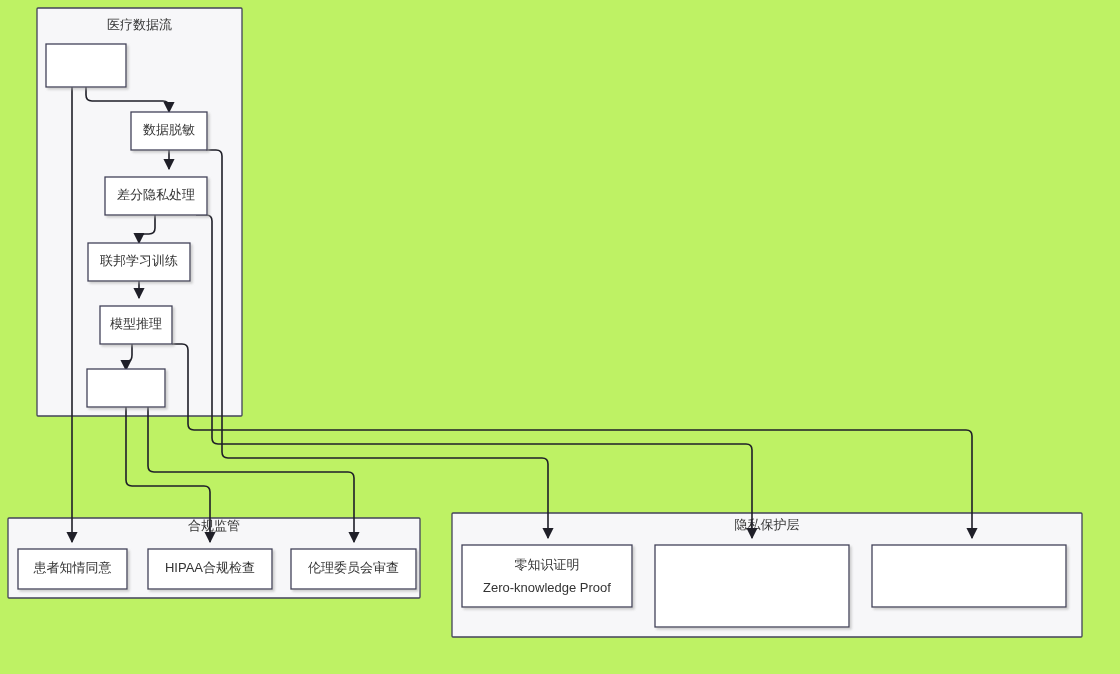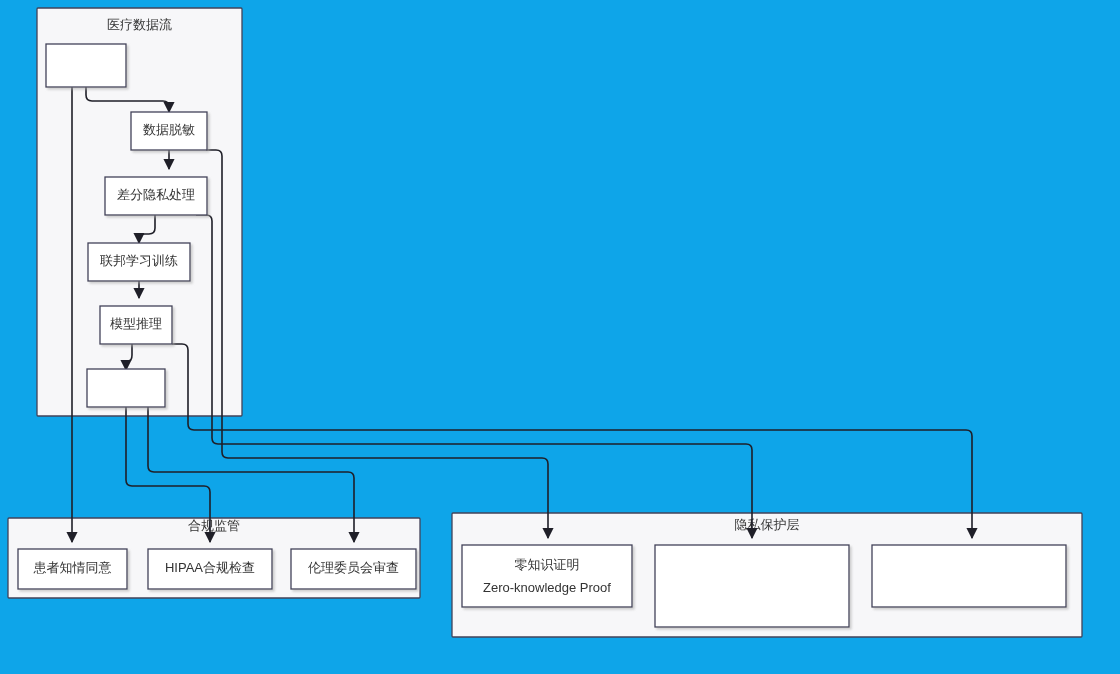--- a/index.html
+++ b/index.html
@@ -5,21 +5,21 @@
   html, body {
     margin: 0;
     padding: 0;
     background: #ffffff;
     font-family: "Liberation Sans", "DejaVu Sans", sans-serif;
   }
   #stage {
     position: relative;
     width: 1120px;
     height: 674px;
-    background: #0ea5e9;
+    background: #bef264;
     overflow: hidden;
   }
   svg.flow {
     position: absolute;
     left: 0;
     top: 0;
     width: 1120px;
     height: 674px;
   }
   .cluster-rect {

